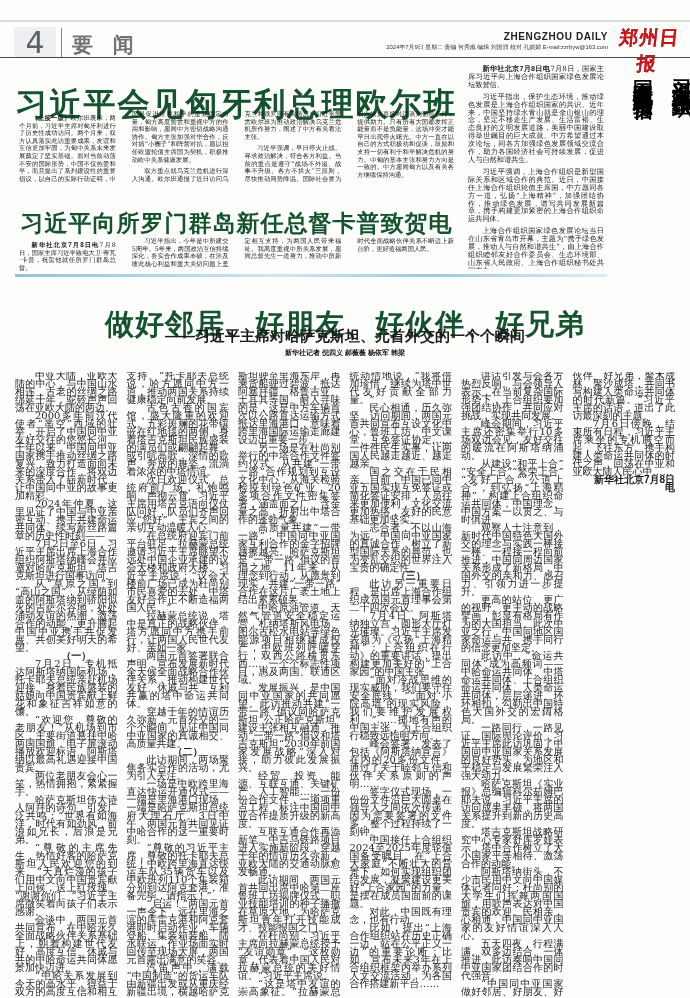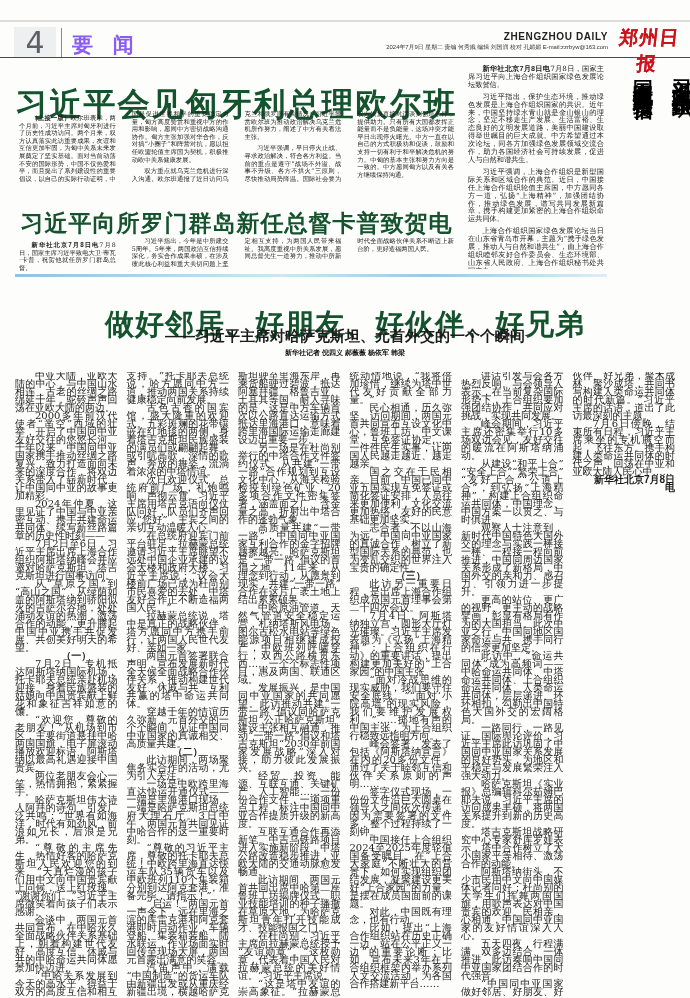--- a/index.html
+++ b/index.html
@@ -6,21 +6,21 @@
   body{width:690px;height:998px;background:#fdfdfc;position:relative;
        font-family:"DejaVu Serif",serif;color:#1b1b1b;overflow:hidden;}
   .abs{position:absolute;box-sizing:border-box;}
   
   .topline{left:0;top:20px;width:690px;height:2px;background:#dcdcdc;}
   .pagenum{left:14px;top:27px;width:42px;height:31px;background:#edeff0;
            font-family:"DejaVu Sans",sans-serif;font-size:30px;font-weight:400;
            color:#5d6165;text-align:center;line-height:31px;}
   .vr{left:61px;top:28px;width:1px;height:29px;background:#8a8a8a;}
   .sectitle{left:72px;top:31px;font-family:"Liberation Sans",sans-serif;
-            font-size:21px;font-weight:600;letter-spacing:7px;color:#8b5cf6;}
+            font-size:21px;font-weight:600;letter-spacing:7px;color:#737373;}
   .mast-en{right:82px;top:31px;width:200px;text-align:right;
            font-family:"Liberation Sans",sans-serif;font-size:10px;font-weight:bold;
            letter-spacing:.6px;color:#222;}
   .infoline{right:82px;top:43px;width:330px;text-align:right;font-size:5.9px;
             font-family:"Liberation Sans",sans-serif;color:#333;}
   .mast-cn{right:4px;top:25px;width:76px;text-align:center;color:#c9161d;
            font-family:"DejaVu Serif",serif;font-weight:900;font-size:19px;
            transform:skewX(-6deg);letter-spacing:1px;text-shadow:0 0 .6px #c9161d;}
   .hrule{left:0;top:57px;width:690px;height:1px;background:#4a4a4a;}
   
@@ -134,21 +134,21 @@
       <p>此访期间，两场聚焦务实合作的活动，尤为引人关注。</p>
       <p>一场是中欧跨里海直达快运开通仪式——一端是里海港口现场，一端是哈萨克斯坦总统府大理石厅。3日中午，两国元首共同见证中哈合作的这一重要时刻。</p>
       <p>“尊敬的习近平主席，尊敬的托卡耶夫总统！中欧跨里海直达快运车队35辆货车以及中欧班列110个集装箱分别到达阿克套港，准备完毕，请指示！”</p>
       <p>“启运！”两国元首一声令下，远在里海之滨的库雷克港和阿克套港即时启动作业，车辆登船、集装箱装船、陆水联运，作业场面实时回传至现场大屏，两国元首露出满意的笑容。</p>
       <p>汽笛声中，满载“中国制造”的货运车队由新疆出发或从重庆经新疆出境，横越哈萨克斯坦驶至里海东岸，再乘货船驶过碧波，抵达阿塞拜疆、格鲁吉亚、土耳其等国。耐人寻味的是，这是中方车辆首次以公路直达运输方式抵达里海港口，意味着跨里海国际运输走廊建设迈出重要一步。</p>
       <p>另一场是在杜尚别举行的中塔合作文件签约仪式。从共建“一带一路”合作规划到互设文化中心，从海关检验检疫到绿色矿业，20多项合作文件密集签署，涵盖面之广、含金量之高，折射出中塔合作的蓬勃气象。</p>
       <p>高质量共建“一带一路”，中国同中亚国家互利合作的金字招牌越擦越亮。哈萨克斯坦是“一带一路”倡议的首倡之地。11年来，从理念到行动，从愿景到现实，共建“一带一路”合作在这片广袤土地上结出累累硕果。</p>
       <p>中哈原油管道、天然气管道安全稳定运营，札纳塔斯风电场、图尔古松水电站等绿色能源项目相继建成投产，中欧班列呼啸穿行，双西公路横贯东西……一个个标志性项目，惠及两国、联通区域。</p>
       <p>发展振兴，是中国同中亚国家的共同愿望。此访推动共建“一带一路”倡议同哈萨克斯坦“公正哈萨克斯坦”建设主张相互融通，推动“一带一路”倡议和塔吉克斯坦“2030年前国家发展战略”深入对接，助力彼此发展振兴。</p>
       <p>经贸、投资、能源、互联互通、关键矿产、人工智能……一份份合作文件，一项项重点工程，标注中国同中亚合作提质升级的新高度。</p>
-      <p>互联互通合作再添新笔。中吉乌铁路项目进入实施新阶段，中塔公路改造稳步推进，亚欧大陆的交通动脉愈发畅通。</p>
+      <p>互联互通合作再添新笔。中吉乌铁路项目进入实施新阶段，穿越千年的情谊历久弥新，亚欧大陆的交通动脉愈发畅通。</p>
       <p>此访期间，两国元首共同出席中哈第二座鲁班工坊揭牌仪式。职业技能培训的种子播撒在草原大地，为哈萨克斯坦青年打开技能成才、技能报国之门。</p>
       <p>在杜尚别，习近平主席向拉赫蒙总统授予“友谊勋章”。“这枚勋章，代表着中国人民对拉赫蒙总统的美好情谊。”习近平主席说。</p>
       <p>“这是塔中友谊的崇高象征。”拉赫蒙总统动情地说，“我将倍加珍惜，继续为塔中世代友好贡献全部力量。”</p>
       <p>民心相通，历久弥坚。访问期间，两国元首共同宣布互设文化中心，鲁班工坊、中文课堂、互免签证协定……一件件民生实事，让两国人民越走越近、越走越亲。</p>
       <p>国之交在于民相亲。目前，中国已同中亚五国实现互免签证或简化签证安排，人员往来更加便利，文化交流更加热络，友好的民意基础更加坚实。</p>
       <p>志合者，不以山海为远。中国同中亚国家的真诚合作，树立了新型国际关系的典范，也为变乱交织的世界注入宝贵的确定性。</p>
       <p class="sec-mark">（三）</p>
       <p>此访另一重要日程，是出席上海合作组织成员国元首理事会第二十四次会议。</p>
       <p>7月4日，阿斯塔纳独立宫，圆形大厅灯光璀璨。习近平主席发表题为《弘扬“上海精神”：上合组织在行动》的重要讲话，提出构建更加美好的“上合家园”的中国主张。</p>
       <p>“面对冷战思维的现实威胁，我们要守住安全底线。”“面对‘小院高墙’的现实风险，我们要维护发展权利。”……掷地有声的中国主张，为上合组织行稳致远指明方向。</p>

